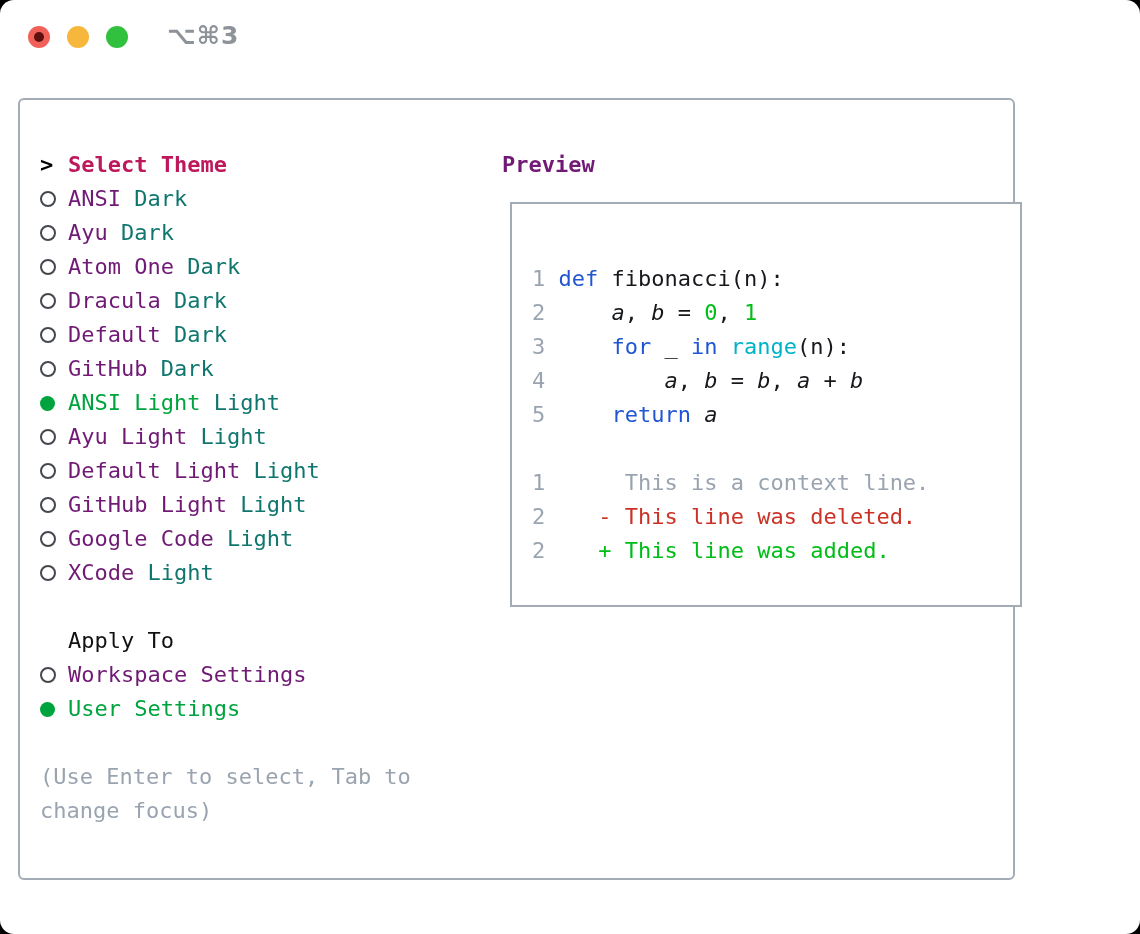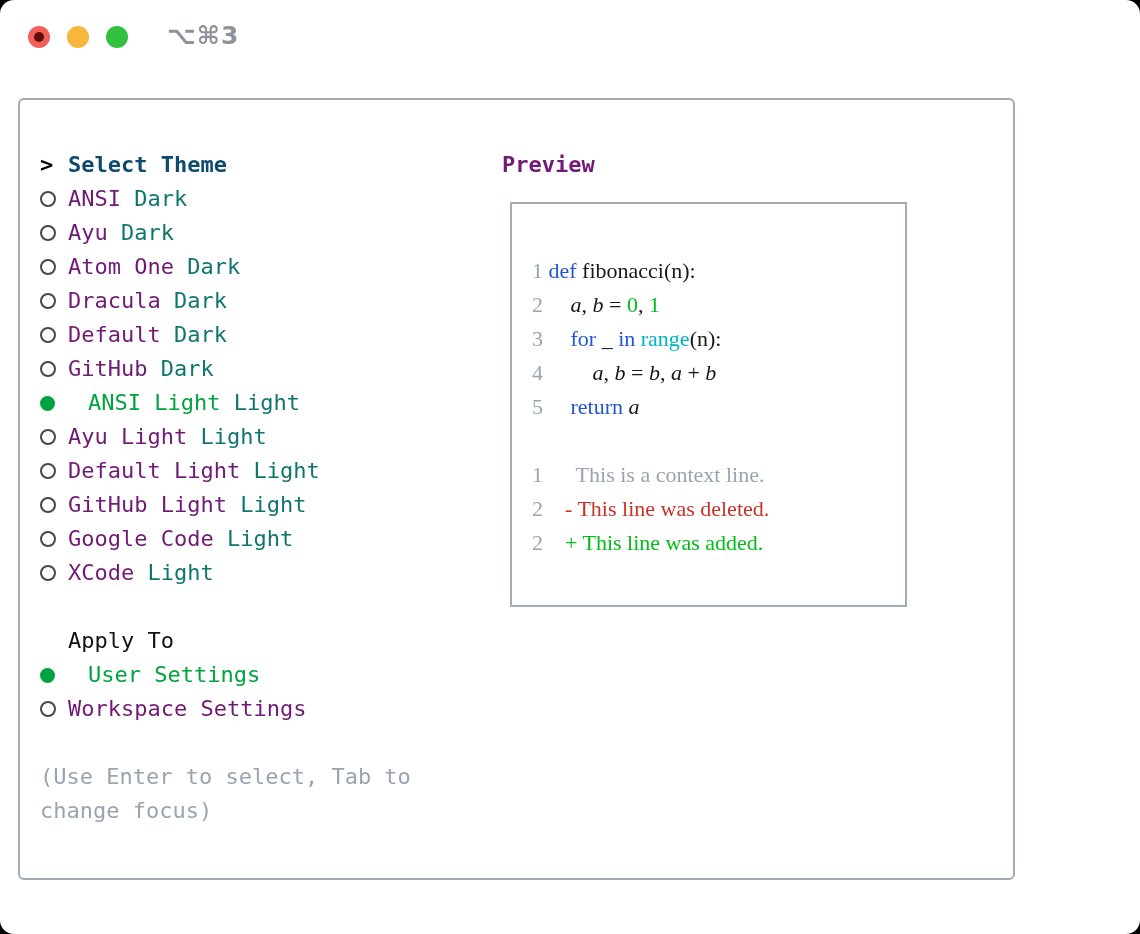--- a/index.html
+++ b/index.html
@@ -15,30 +15,30 @@
   
   .panel{position:absolute;left:18px;top:98px;width:997px;height:782px;border:2px solid #a3abb5;border-radius:6px;box-sizing:border-box;background:#fff;}
   .mono{font-family:"DejaVu Sans Mono",monospace;font-size:22px;line-height:34px;}
   
   .leftcol{position:absolute;left:20px;top:48px;width:450px;}
   .lrow{display:flex;align-items:center;height:34px;white-space:pre;}
   .marker{width:28px;flex:0 0 28px;display:flex;align-items:center;}
   .chevron{font-weight:700;color:#000;}
   .circle{width:12px;height:12px;border:2px solid #43474e;border-radius:50%;box-sizing:content-box;}
   .circle.filled{width:15px;height:15px;border:none;background:#00a43e;}
-  .hdr{font-weight:700;color:#0c4a6e;}
+  .hdr{font-weight:700;color:#be185d;}
   .subhdr{color:#111;}
   .iname{color:#701a75;}
-  .iname.sel{color:#00a43e;margin-left:20px;}
+  .iname.sel{color:#00a43e;}
   .itag{color:#0f766e;}
   .spacer{height:34px;}
   .help{color:#9aa4b0;width:420px;white-space:normal;}
   
   .preview-title{position:absolute;left:482px;top:48px;height:34px;font-weight:700;color:#701a75;text-align:right;}
-  .preview-box{position:absolute;left:490px;top:102px;width:397px;height:405px;border:2px solid #a3abb5;box-sizing:border-box;padding:16px 0 0 20px;background:#fff;overflow:hidden;font-family:Liberation Serif, serif;}
+  .preview-box{position:absolute;left:490px;top:102px;width:512px;height:405px;border:2px solid #a3abb5;box-sizing:border-box;padding:24px 0 0 20px;background:#fff;overflow:hidden;}
   .pline{height:34px;white-space:pre;}
   .ln{color:#9aa4b0;}
   .tk-plain{color:#16181c;}
   .tk-kw{color:#2056d2;}
   .tk-builtin{color:#00b2c8;}
   .tk-num{color:#00bd17;}
   .tk-var{color:#16181c;font-style:italic;}
   .tk-context{color:#9aa4b0;}
   .tk-deleted{color:#cb3226;}
   .tk-added{color:#00bd17;}
@@ -66,22 +66,22 @@
         <div class="lrow"><span class="marker"><span class="circle"></span></span><span><span class="iname">Default</span><span> </span><span class="itag">Dark</span></span></div>
         <div class="lrow"><span class="marker"><span class="circle"></span></span><span><span class="iname">GitHub</span><span> </span><span class="itag">Dark</span></span></div>
         <div class="lrow"><span class="marker"><span class="circle filled"></span></span><span><span class="iname sel">ANSI Light</span><span> </span><span class="itag">Light</span></span></div>
         <div class="lrow"><span class="marker"><span class="circle"></span></span><span><span class="iname">Ayu Light</span><span> </span><span class="itag">Light</span></span></div>
         <div class="lrow"><span class="marker"><span class="circle"></span></span><span><span class="iname">Default Light</span><span> </span><span class="itag">Light</span></span></div>
         <div class="lrow"><span class="marker"><span class="circle"></span></span><span><span class="iname">GitHub Light</span><span> </span><span class="itag">Light</span></span></div>
         <div class="lrow"><span class="marker"><span class="circle"></span></span><span><span class="iname">Google Code</span><span> </span><span class="itag">Light</span></span></div>
         <div class="lrow"><span class="marker"><span class="circle"></span></span><span><span class="iname">XCode</span><span> </span><span class="itag">Light</span></span></div>
         <div class="spacer"></div>
         <div class="lrow"><span class="marker"></span><span class="subhdr">Apply To</span></div>
+        <div class="lrow"><span class="marker"><span class="circle"></span></span><span class="iname">Workspace Settings</span></div>
         <div class="lrow"><span class="marker"><span class="circle filled"></span></span><span class="iname sel">User Settings</span></div>
-        <div class="lrow"><span class="marker"><span class="circle"></span></span><span class="iname">Workspace Settings</span></div>
         <div class="spacer"></div>
         <div class="help">(Use Enter to select, Tab to change focus)</div>
       </div>
     <div class="preview-title mono">Preview</div>
     <div class="preview-box mono" id="preview-box">
         <div class="pline"></div>
         <div class="pline"><span class="ln">1 </span><span class="tk-kw">def</span><span class="tk-plain"> fibonacci(n):</span></div>
         <div class="pline"><span class="ln">2 </span><span class="tk-plain">    </span><span class="tk-var">a</span><span class="tk-plain">, </span><span class="tk-var">b</span><span class="tk-plain"> = </span><span class="tk-num">0</span><span class="tk-plain">, </span><span class="tk-num">1</span></div>
         <div class="pline"><span class="ln">3 </span><span class="tk-plain">    </span><span class="tk-kw">for</span><span class="tk-plain"> _ </span><span class="tk-kw">in</span><span class="tk-plain"> </span><span class="tk-builtin">range</span><span class="tk-plain">(n):</span></div>
         <div class="pline"><span class="ln">4 </span><span class="tk-plain">        </span><span class="tk-var">a</span><span class="tk-plain">, </span><span class="tk-var">b</span><span class="tk-plain"> = </span><span class="tk-var">b</span><span class="tk-plain">, </span><span class="tk-var">a</span><span class="tk-plain"> + </span><span class="tk-var">b</span></div>

